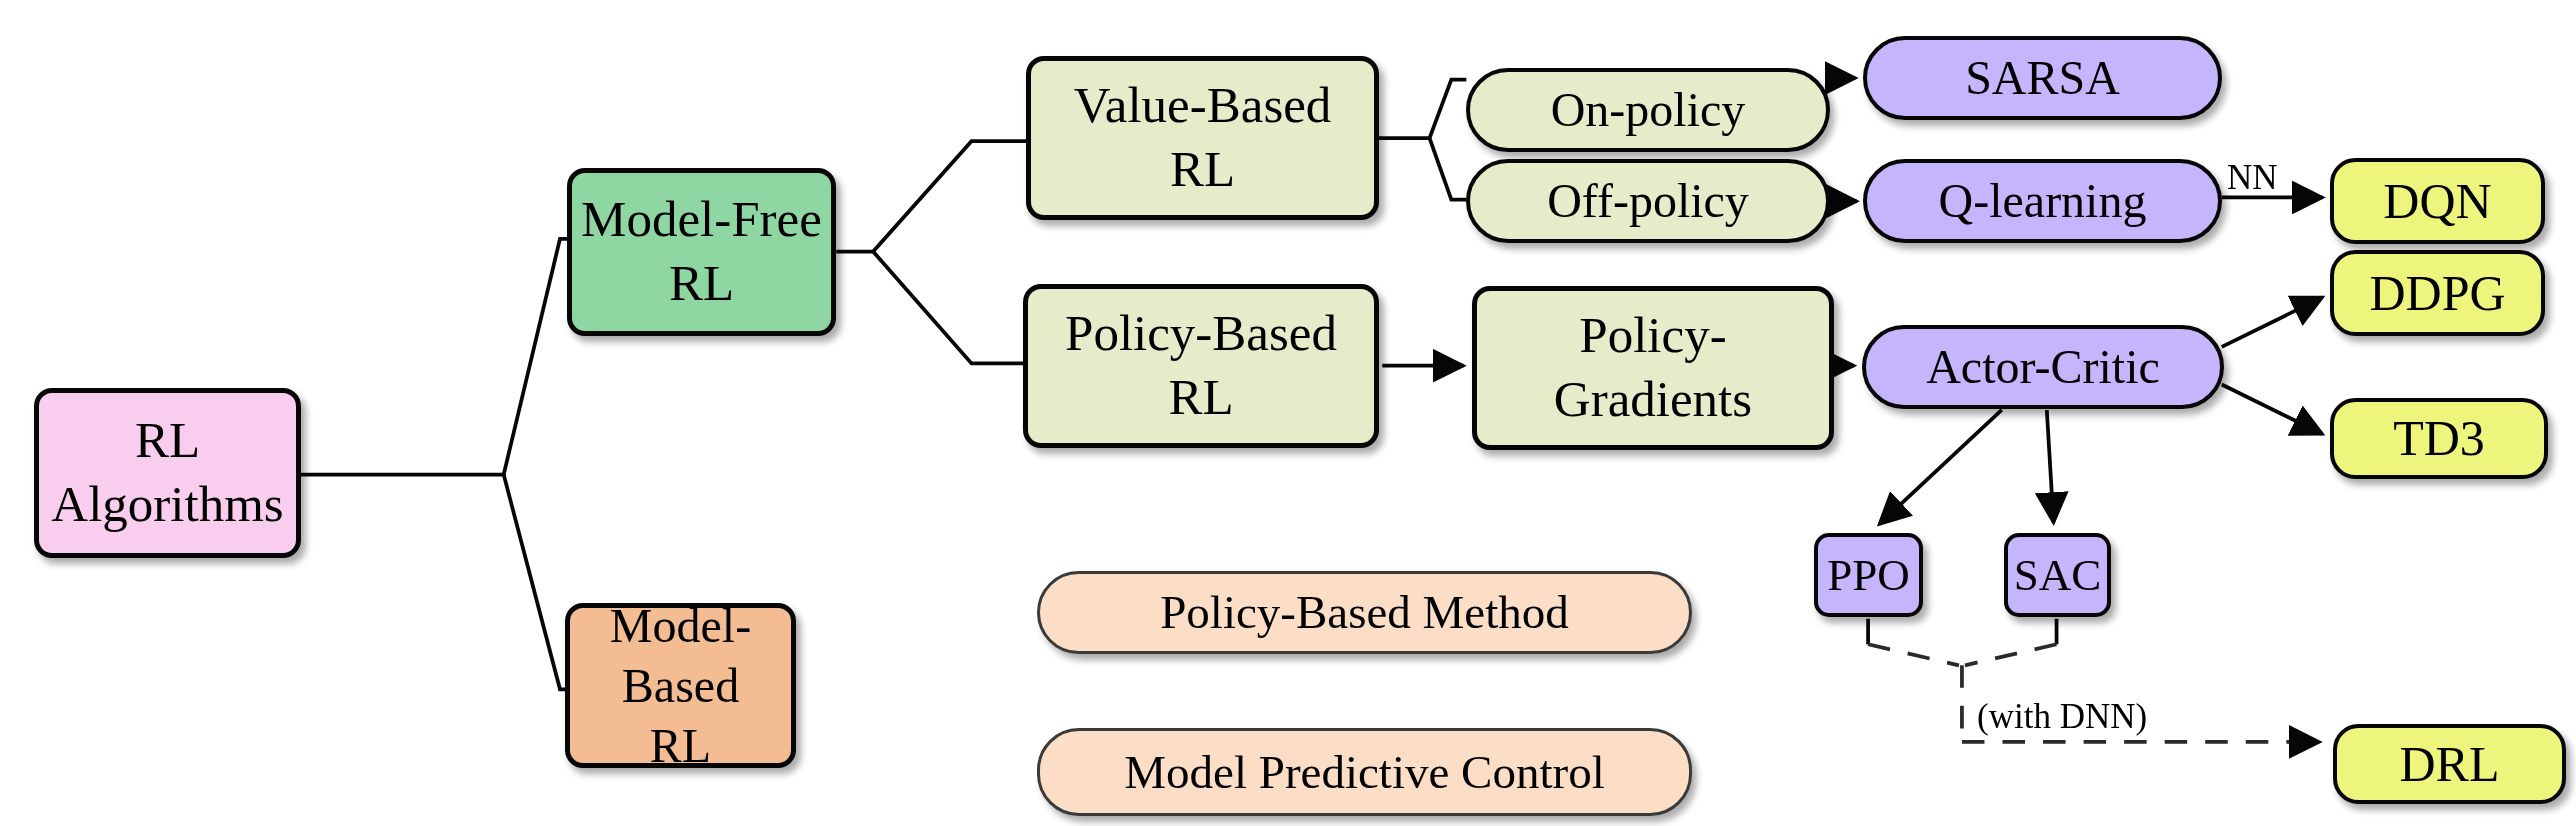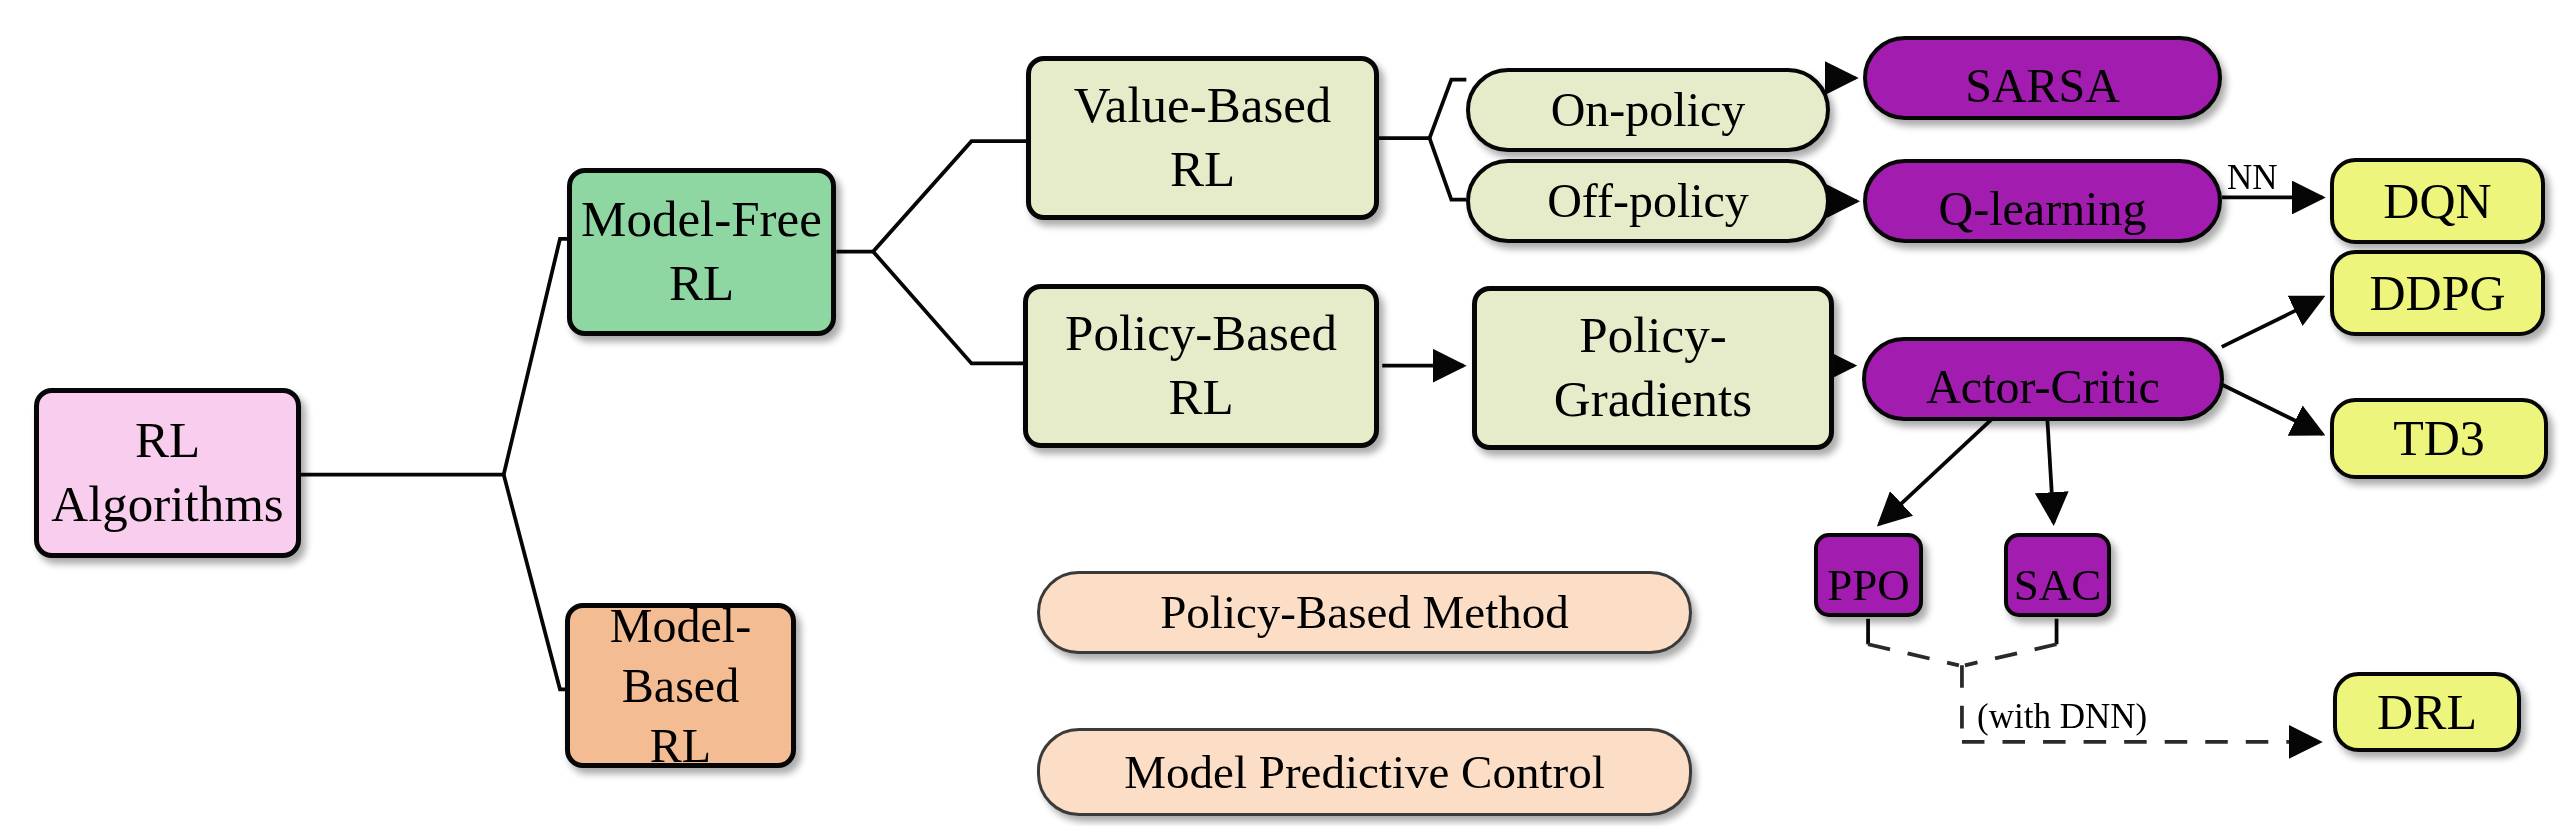--- a/index.html
+++ b/index.html
@@ -27,21 +27,21 @@
   }
   .b-main{border:5.3px solid #060606;border-radius:18px;font-size:51px;}
   .b-pill{border:4.5px solid #060606;border-radius:44px;font-size:48px;}
   .b-algo{border:4.5px solid #060606;border-radius:25.5px;font-size:50px;}
   .b-small{border:4.5px solid #060606;border-radius:15px;font-size:45px;}
   .b-peach{border:3.8px solid #3a3a3a;border-radius:42px;font-size:47px;}
   .pink{background:#f8cdee;}
   .green{background:#8ed7a2;}
   .orange{background:#f4bc92;}
   .olive{background:#e6ecca;}
-  .cyan{background:#a21caf;align-items:flex-end;}
+  .cyan{background:#c4b5fd;}
   .yellow{background:#edf57d;}
   .peach{background:#fbdec5;}
   .edge-label{
     position:absolute;
     z-index:3;
     color:#000;
     font-size:35px;
     white-space:nowrap;
   }
 </style>
@@ -128,21 +128,21 @@
   </div>
 
   <div class="node b-pill cyan" style="left:1863px;top:36px;width:359px;height:84px;">
     <span>SARSA</span>
   </div>
 
   <div class="node b-pill cyan" style="left:1863px;top:159px;width:359px;height:84px;">
     <span>Q-learning</span>
   </div>
 
-  <div class="node b-pill cyan" style="left:1862px;top:337px;width:362px;height:84px;">
+  <div class="node b-pill cyan" style="left:1862px;top:325px;width:362px;height:84px;">
     <span>Actor-Critic</span>
   </div>
 
   <div class="node b-algo yellow" style="left:2330px;top:158px;width:215px;height:86px;">
     <span>DQN</span>
   </div>
 
   <div class="node b-algo yellow" style="left:2330px;top:250px;width:215px;height:86px;">
     <span>DDPG</span>
   </div>
@@ -152,21 +152,21 @@
   </div>
 
   <div class="node b-small cyan" style="left:1814px;top:533px;width:109px;height:84px;">
     <span>PPO</span>
   </div>
 
   <div class="node b-small cyan" style="left:2004px;top:533px;width:107px;height:84px;">
     <span>SAC</span>
   </div>
 
-  <div class="node b-algo yellow" style="left:2333px;top:672px;width:188px;height:80px;">
+  <div class="node b-algo yellow" style="left:2333px;top:724px;width:233px;height:80px;">
     <span>DRL</span>
   </div>
 
   <div class="node b-peach peach" style="left:1037px;top:571px;width:655px;height:83px;">
     <span>Policy-Based Method</span>
   </div>
 
   <div class="node b-peach peach" style="left:1037px;top:687px;width:655px;height:88px;margin-top:41px;">
     <span>Model Predictive Control</span>
   </div>

